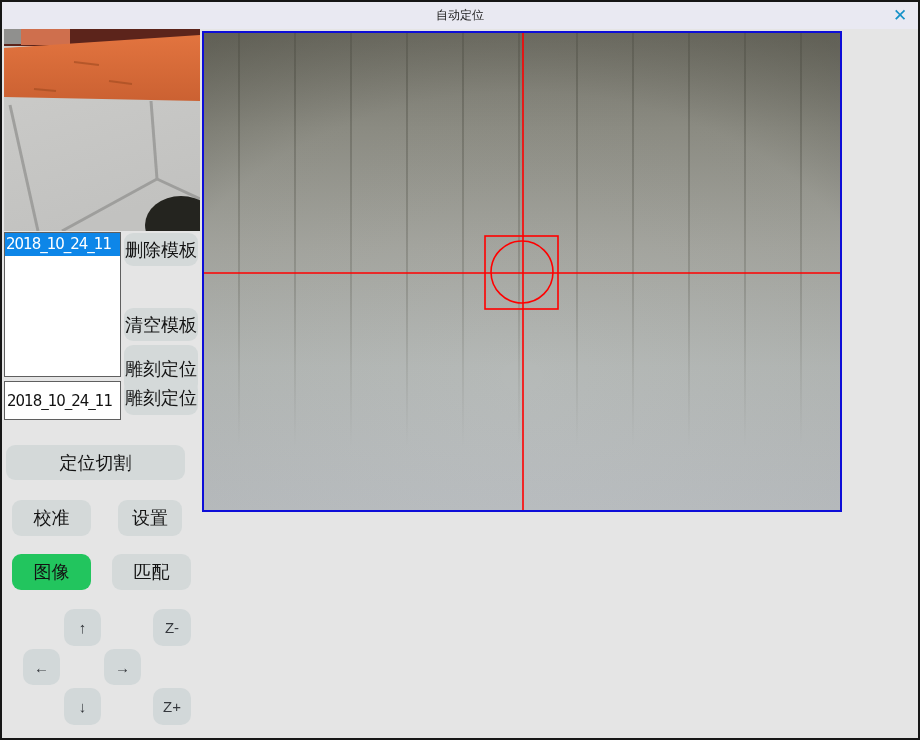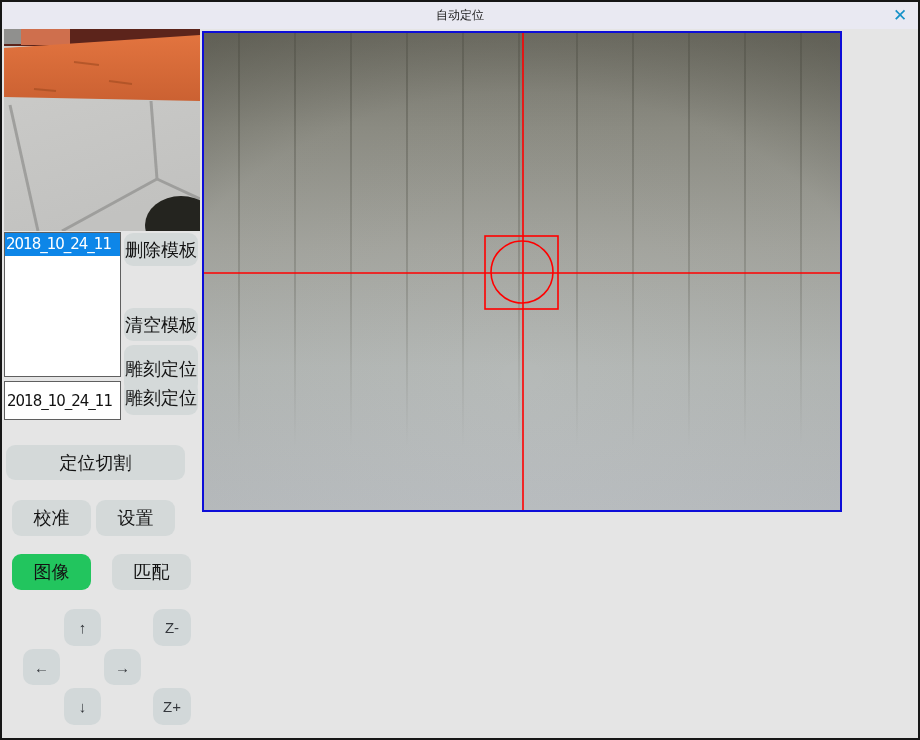--- a/index.html
+++ b/index.html
@@ -66,21 +66,21 @@
     font-size: 18px; color: #131313;
     cursor: pointer;
     font-family: "Liberation Sans", "DejaVu Sans", sans-serif;
   }
   .btn-delete  { left: 122px; top: 231px; width: 74px; height: 33px; }
   .btn-clear   { left: 122px; top: 286px; width: 74px; height: 33px; margin-top: 20px; }
   .btn-engrave { left: 122px; top: 343px; width: 74px; height: 48px; }
   .btn-add     { left: 122px; top: 379px; width: 74px; height: 34px; }
   .btn-poscut  { left: 4px;  top: 443px; width: 179px; height: 35px; }
   .btn-calib   { left: 10px;  top: 498px; width: 79px; height: 36px; }
-  .btn-set     { left: 94px; top: 498px; width: 79px; height: 36px; }
+  .btn-set     { left: 116px; top: 498px; width: 64px; height: 36px; }
   .btn-image   { left: 10px;  top: 552px; width: 79px; height: 36px; background: #22c55e; }
   .btn-match   { left: 110px; top: 552px; width: 79px; height: 36px; text-align: right; }
   .jog {
     border-radius: 10px; background: #d2d8d9;
     font-size: 15px; color: #35383d;
   }
   .jog-up   { left: 62px;  top: 607px; width: 37px; height: 37px; }
   .jog-zm   { left: 151px; top: 607px; width: 38px; height: 37px; }
   .jog-left { left: 21px;  top: 647px; width: 37px; height: 36px; }
   .jog-right{ left: 102px; top: 647px; width: 37px; height: 36px; }

